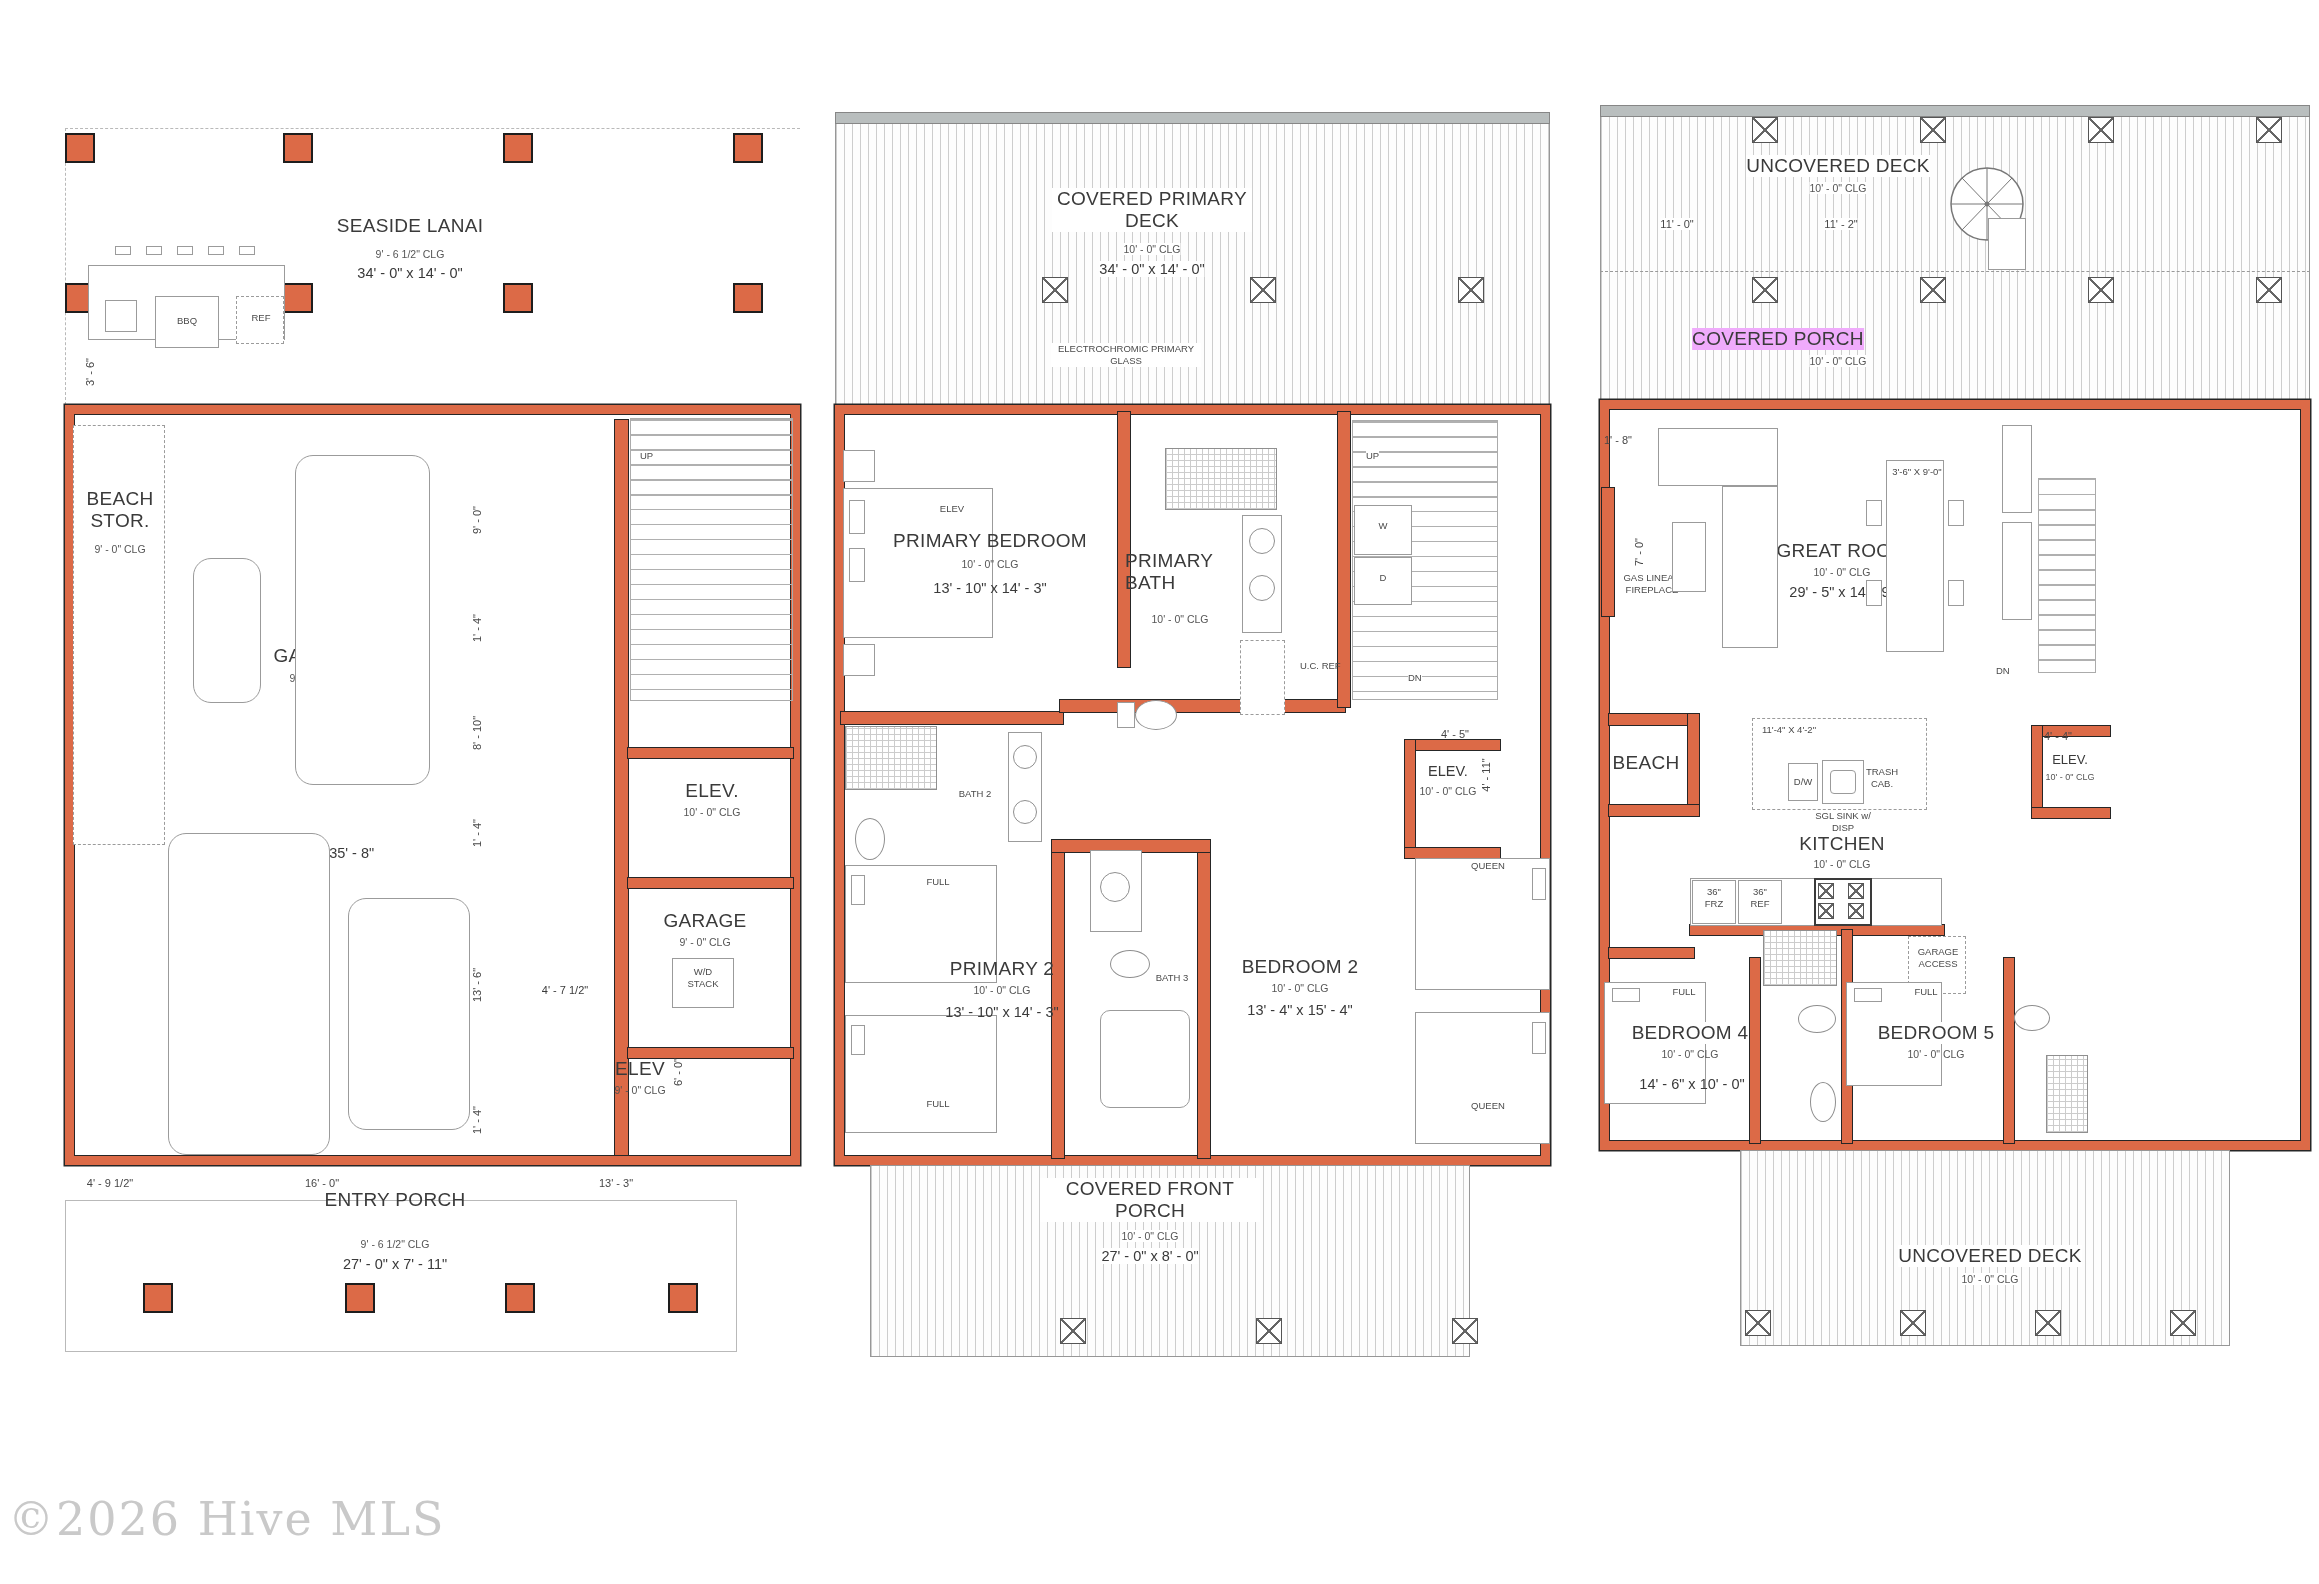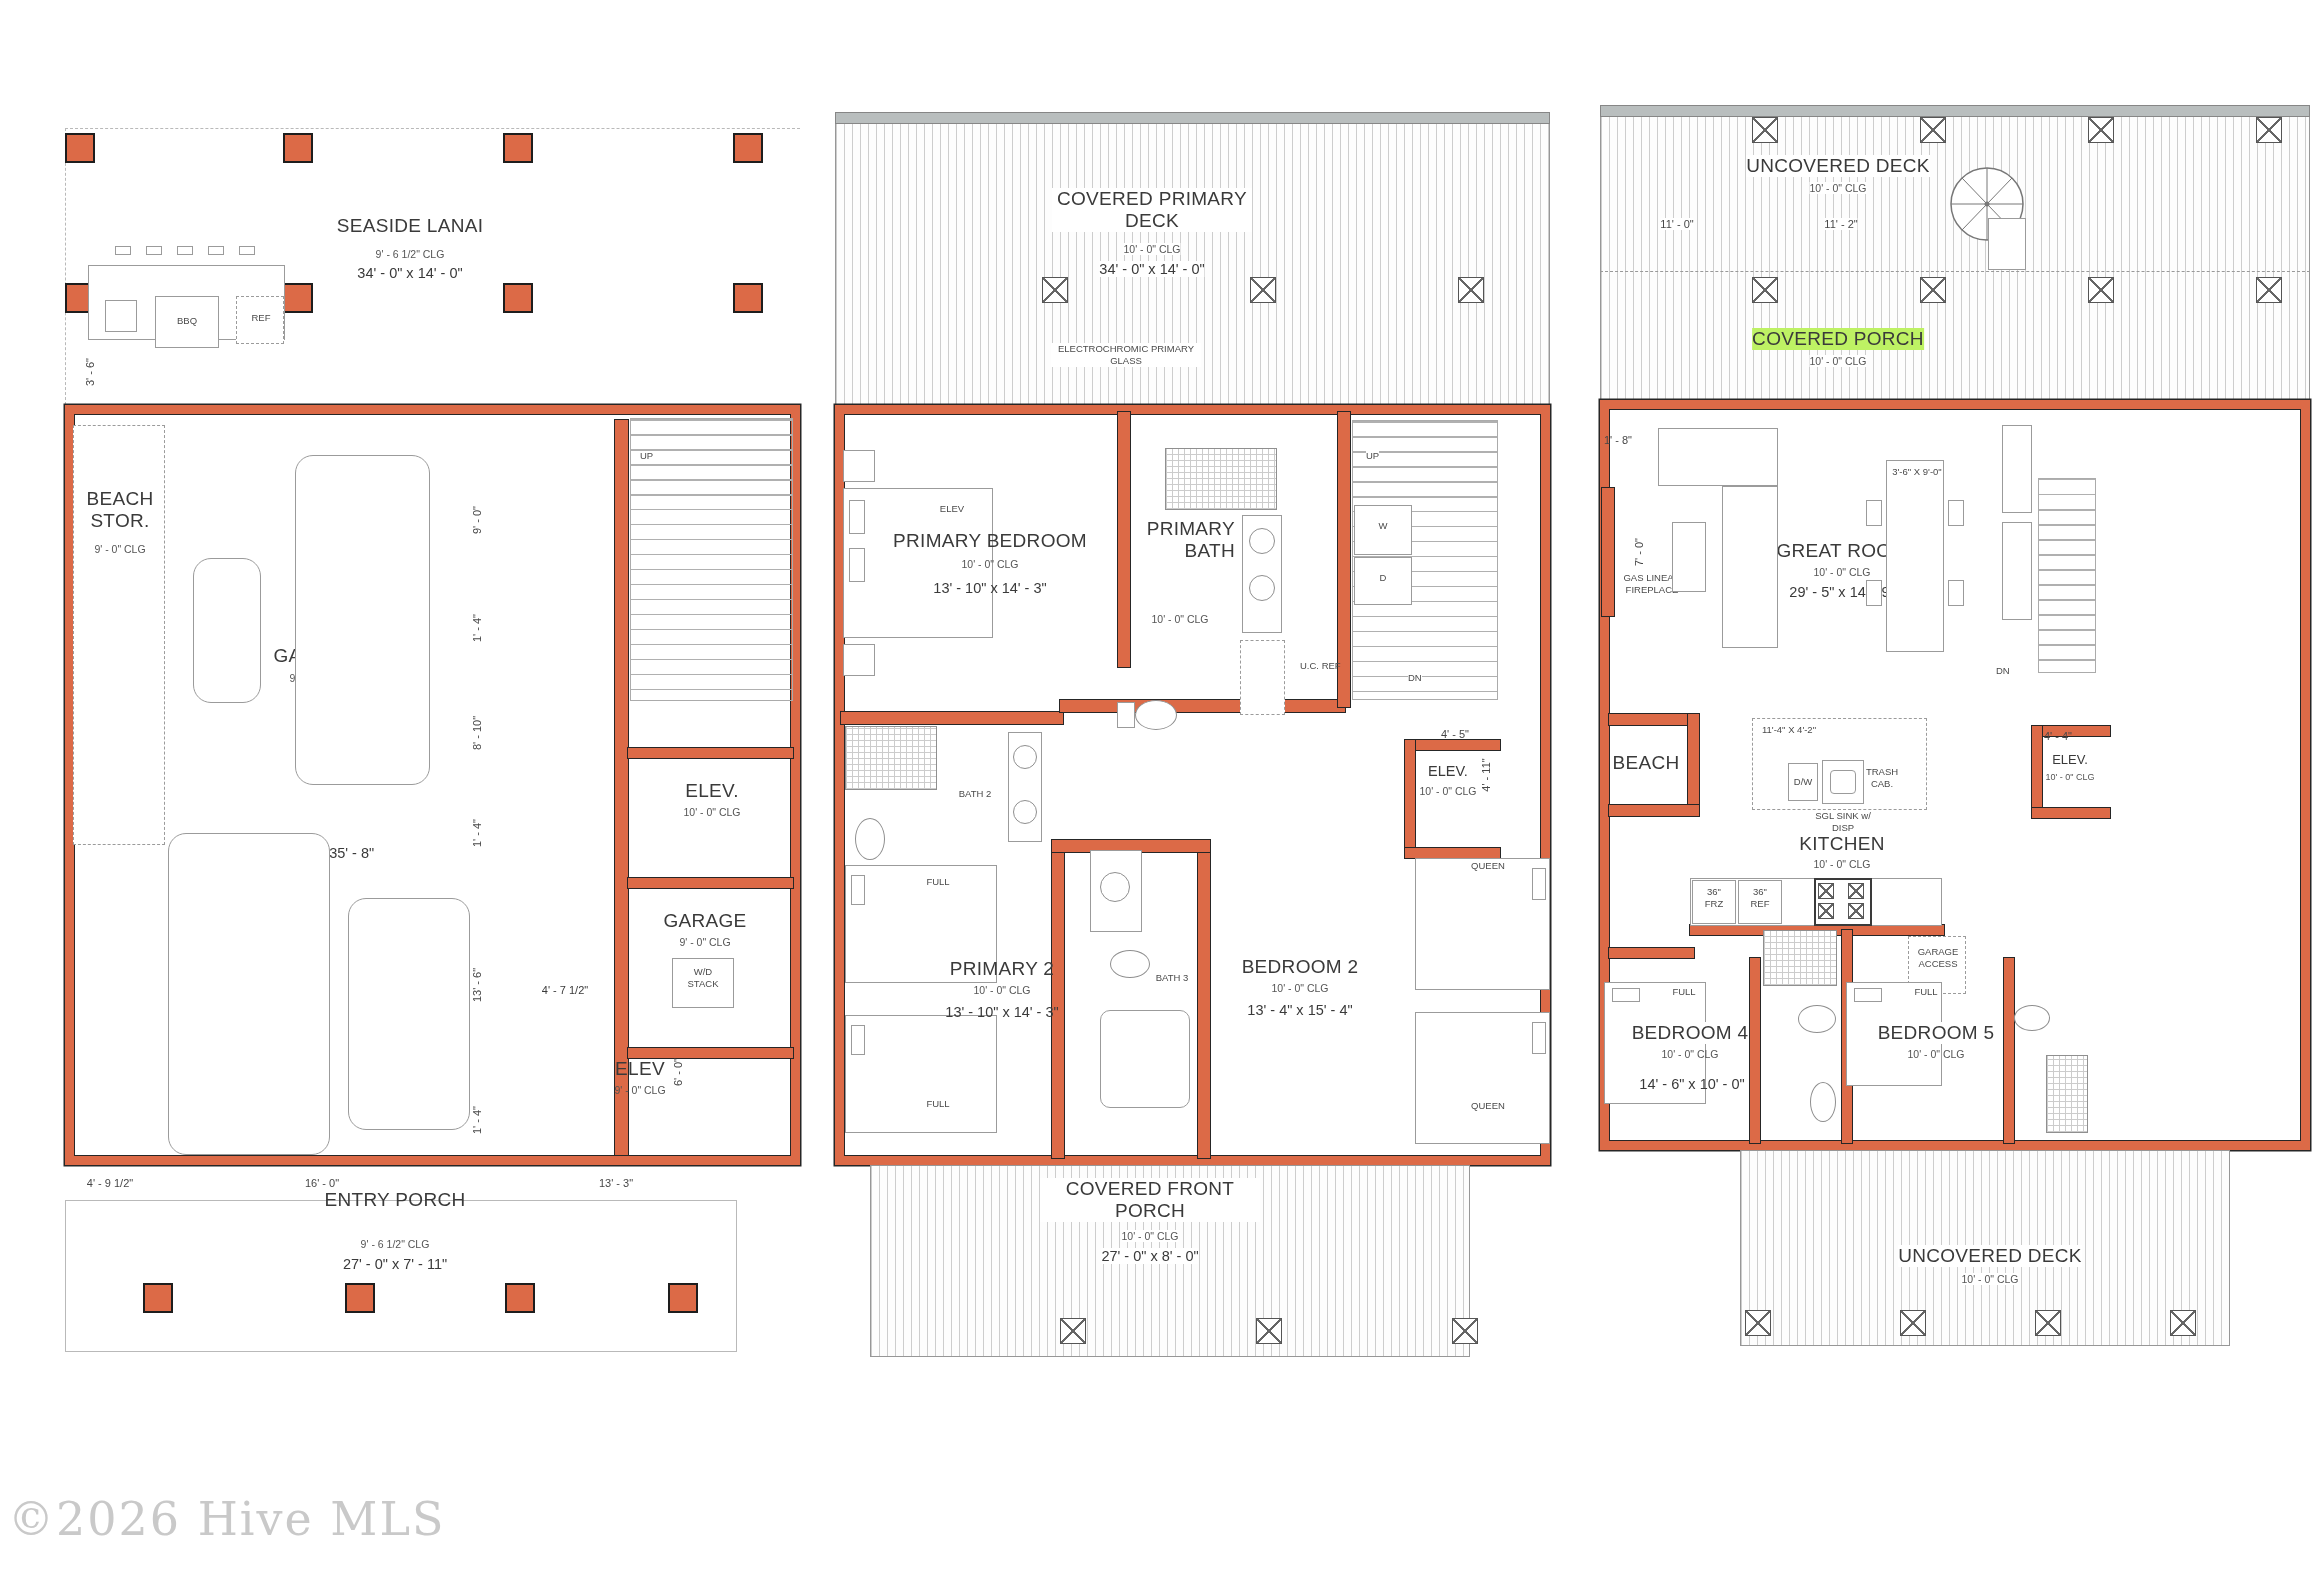--- a/index.html
+++ b/index.html
@@ -150,21 +150,21 @@
   <div class="abs furn" style="left:843px;top:644px;width:32px;height:32px"></div>
   <span class="abs sm c" style="left:952px;top:503px">ELEV</span>
   <span class="abs room c" style="left:990px;top:530px">PRIMARY BEDROOM</span>
   <span class="abs clg c" style="left:990px;top:558px">10' - 0" CLG</span>
   <span class="abs dim c" style="left:990px;top:580px">13' - 10" x 14' - 3"</span>
 
   <div class="abs hatch" style="left:1165px;top:448px;width:112px;height:62px"></div>
   <div class="abs furn" style="left:1242px;top:515px;width:40px;height:118px"></div>
   <div class="abs ell" style="left:1249px;top:528px;width:26px;height:26px"></div>
   <div class="abs ell" style="left:1249px;top:575px;width:26px;height:26px"></div>
-  <span class="abs roomw c" style="left:1180px;top:518px;width:110px;text-align:right">PRIMARY BATH</span>
+  <span class="abs roomw c" style="left:1180px;top:550px;width:110px;text-align:left">PRIMARY BATH</span>
   <span class="abs clg c" style="left:1180px;top:613px">10' - 0" CLG</span>
   <div class="abs ell" style="left:1135px;top:700px;width:42px;height:30px"></div>
   <div class="abs furn" style="left:1117px;top:702px;width:18px;height:26px"></div>
   <div class="abs dash" style="left:1240px;top:640px;width:45px;height:75px"></div>
   <span class="abs sm" style="left:1300px;top:660px">U.C. REF</span>
 
   <div class="abs hatch" style="left:845px;top:726px;width:92px;height:64px"></div>
   <div class="abs furn" style="left:1008px;top:732px;width:34px;height:110px"></div>
   <div class="abs ell" style="left:1013px;top:745px;width:24px;height:24px"></div>
   <div class="abs ell" style="left:1013px;top:800px;width:24px;height:24px"></div>
@@ -243,21 +243,21 @@
       <line x1="39" y1="39" x2="75" y2="39"></line>
         <line x1="39" y1="39" x2="64" y2="65"></line>
       <line x1="39" y1="39" x2="39" y2="75"></line>
         <line x1="39" y1="39" x2="14" y2="65"></line>
       <line x1="39" y1="39" x2="3" y2="39"></line>
         <line x1="39" y1="39" x2="14" y2="13"></line>
     </g>
       <circle cx="39" cy="39" r="2.5" fill="#777"></circle>
   </svg>
   <div class="abs furn" style="left:1988px;top:218px;width:38px;height:52px"></div>
-  <span class="abs room c" style="left:1838px;top:328px;background:#bef264">COVERED PORCH</span>
+  <span class="abs room c" style="left:1778px;top:328px;background:#f0abfc">COVERED PORCH</span>
   <span class="abs clg c" style="left:1838px;top:355px;background:#fff">10' - 0" CLG</span>
 
   <div class="abs block" style="left:1600px;top:400px;width:710px;height:750px"></div>
 
   <span class="abs room c" style="left:1842px;top:540px">GREAT ROOM</span>
   <span class="abs clg c" style="left:1842px;top:566px">10' - 0" CLG</span>
   <span class="abs dim c" style="left:1842px;top:584px">29' - 5" x 14' - 9"</span>
   <span class="abs dims c" style="left:1618px;top:434px">1' - 8"</span>
   <div class="abs wall" style="left:1602px;top:488px;width:12px;height:128px"></div>
   <span class="abs dims v" style="left:1639px;top:552px">7' - 0"</span>

